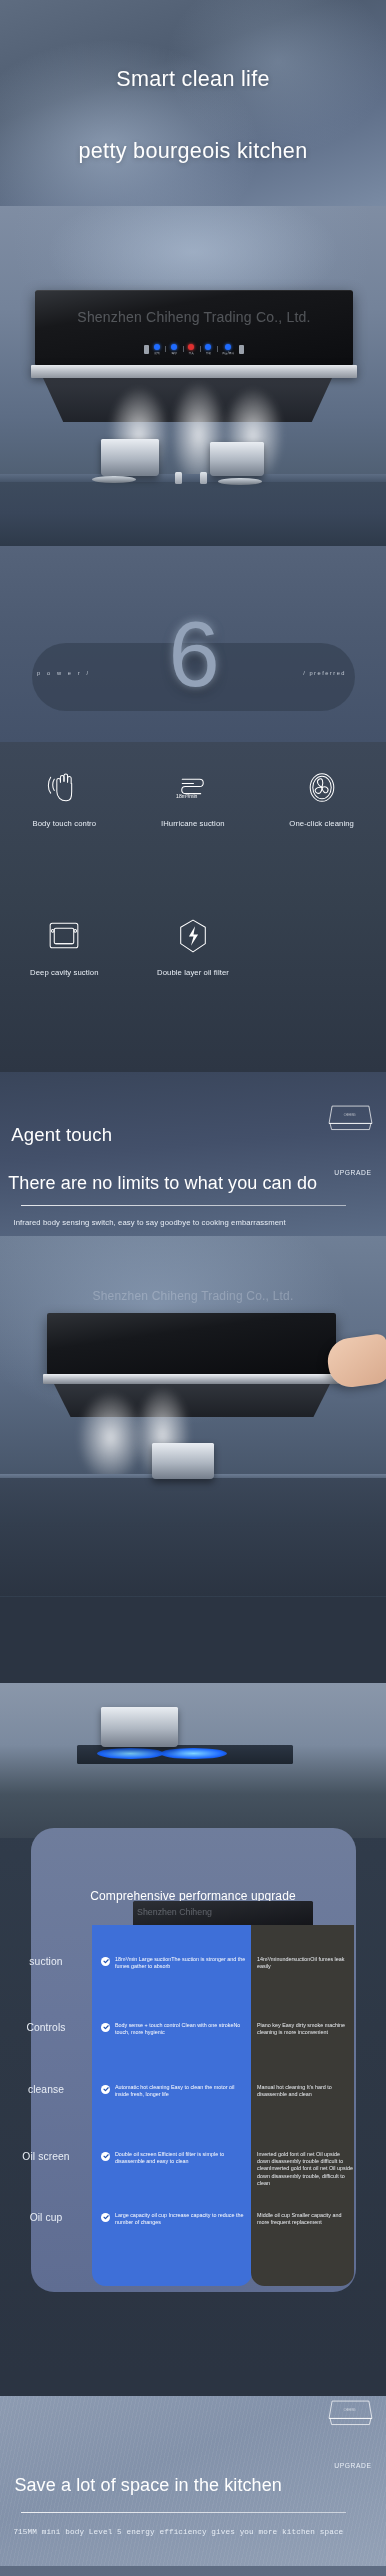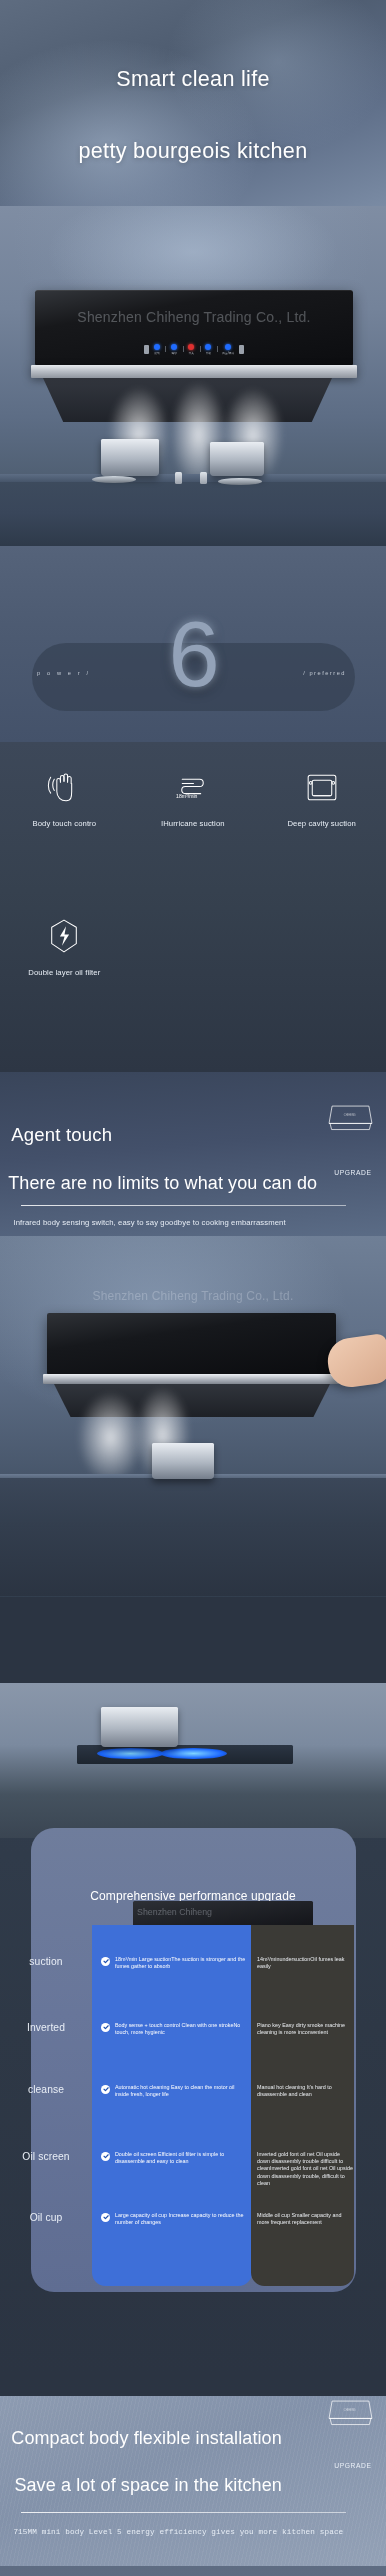--- a/index.html
+++ b/index.html
@@ -398,20 +398,32 @@
         <div class="icon-art">
           <svg viewBox="0 0 82 78" fill="none" stroke="#fff" stroke-width="2" stroke-linecap="round">
             <path d="M20 22h34a7 7 0 010 14H26a7 7 0 000 14h30"></path>
             <path d="M20 30h22"></path>
             <text x="8" y="58" fill="#fff" stroke="none" font-size="10" font-family="Liberation Sans, sans-serif">18m³/min</text>
           </svg>
         </div>
         <div class="icon-label">lHurricane suction</div>
       </div>
 
+      <div class="icon-cell">
+        <div class="icon-art">
+          <svg viewBox="0 0 82 78" fill="none" stroke="#fff" stroke-width="2">
+            <ellipse cx="41" cy="38" rx="23" ry="27"></ellipse>
+            <ellipse cx="41" cy="38" rx="18" ry="22"></ellipse>
+            <path d="M41 38c-8-4-12-12-6-16s10 4 6 16z"></path>
+            <path d="M41 38c8-4 14 2 11 8s-11 0-11-8z"></path>
+            <path d="M41 38c0 9-5 14-11 10s0-12 11-10z"></path>
+          </svg>
+        </div>
+        <div class="icon-label">One-click cleaning</div>
+      </div>
 
 
       <div class="icon-cell">
         <div class="icon-art">
           <svg viewBox="0 0 82 78" fill="none" stroke="#fff" stroke-width="2" stroke-linejoin="round">
             <rect x="14" y="14" width="54" height="48" rx="4"></rect>
             <rect x="22" y="24" width="38" height="30" rx="3"></rect>
             <path d="M24 54h34"></path>
             <circle cx="19" cy="29" r="2.5"></circle>
             <circle cx="63" cy="29" r="2.5"></circle>
@@ -493,21 +505,21 @@
             <svg viewBox="0 0 12 12" fill="none" stroke="#1f4fae" stroke-width="2.2" stroke-linecap="round" stroke-linejoin="round">
                 <path d="M2 6.3l2.8 2.8L10 3.4"></path>
               </svg>
           </span>
           <span class="cmp-good-t">18m³/min Large suctionThe suction is stronger and the fumes gather to absorb</span>
         </div>
         <div class="cmp-bad">14m³/minundersuctionOil fumes leak easily</div>
       </div>
 
       <div class="cmp-row" style="top:97px;">
-        <div class="cmp-cat">Inverted</div>
+        <div class="cmp-cat">Controls</div>
         <div class="cmp-good">
           <span class="tick">
             <svg viewBox="0 0 12 12" fill="none" stroke="#1f4fae" stroke-width="2.2" stroke-linecap="round" stroke-linejoin="round">
                 <path d="M2 6.3l2.8 2.8L10 3.4"></path>
               </svg>
           </span>
           <span class="cmp-good-t">Body sense + touch control Clean with one strokeNo touch, more hygienic</span>
         </div>
         <div class="cmp-bad">Piano key Easy dirty smoke machine cleaning is more inconvenient</div>
       </div>
@@ -548,21 +560,20 @@
           </span>
           <span class="cmp-good-t">Large capacity oil cup Increase capacity to reduce the number of changes</span>
         </div>
         <div class="cmp-bad">Middle oil cup Smaller capacity and more frequent replacement</div>
       </div>
 
     </div>
   </section>
 
   <section class="s-compact">
-    <div class="hdr-h2" style="top:32px;left:11.3px;">Compact body flexible installation</div>
     <div class="hdr-badge-icon" style="right:12.4px;top:2.1px;">
       <svg viewBox="0 0 92 62" fill="none" stroke="#fff" stroke-width="1.4" stroke-linejoin="round">
         <path d="M10 6h72l6 34H4z"></path>
           <path d="M4 40h84"></path>
           <path d="M6 40l3 12h74l3-12"></path>
         <text x="33" y="26" fill="rgba(255,255,255,.6)" stroke="none" font-size="5" font-family="Liberation Sans, sans-serif">CHIHENG</text>
       </svg>
     </div>
     <div class="hdr-upgrade" style="right:14.4px;top:66px;">UPGRADE</div>
     <div class="hdr-h2" style="top:79px;left:14.4px;">Save a lot of space in the kitchen</div>

